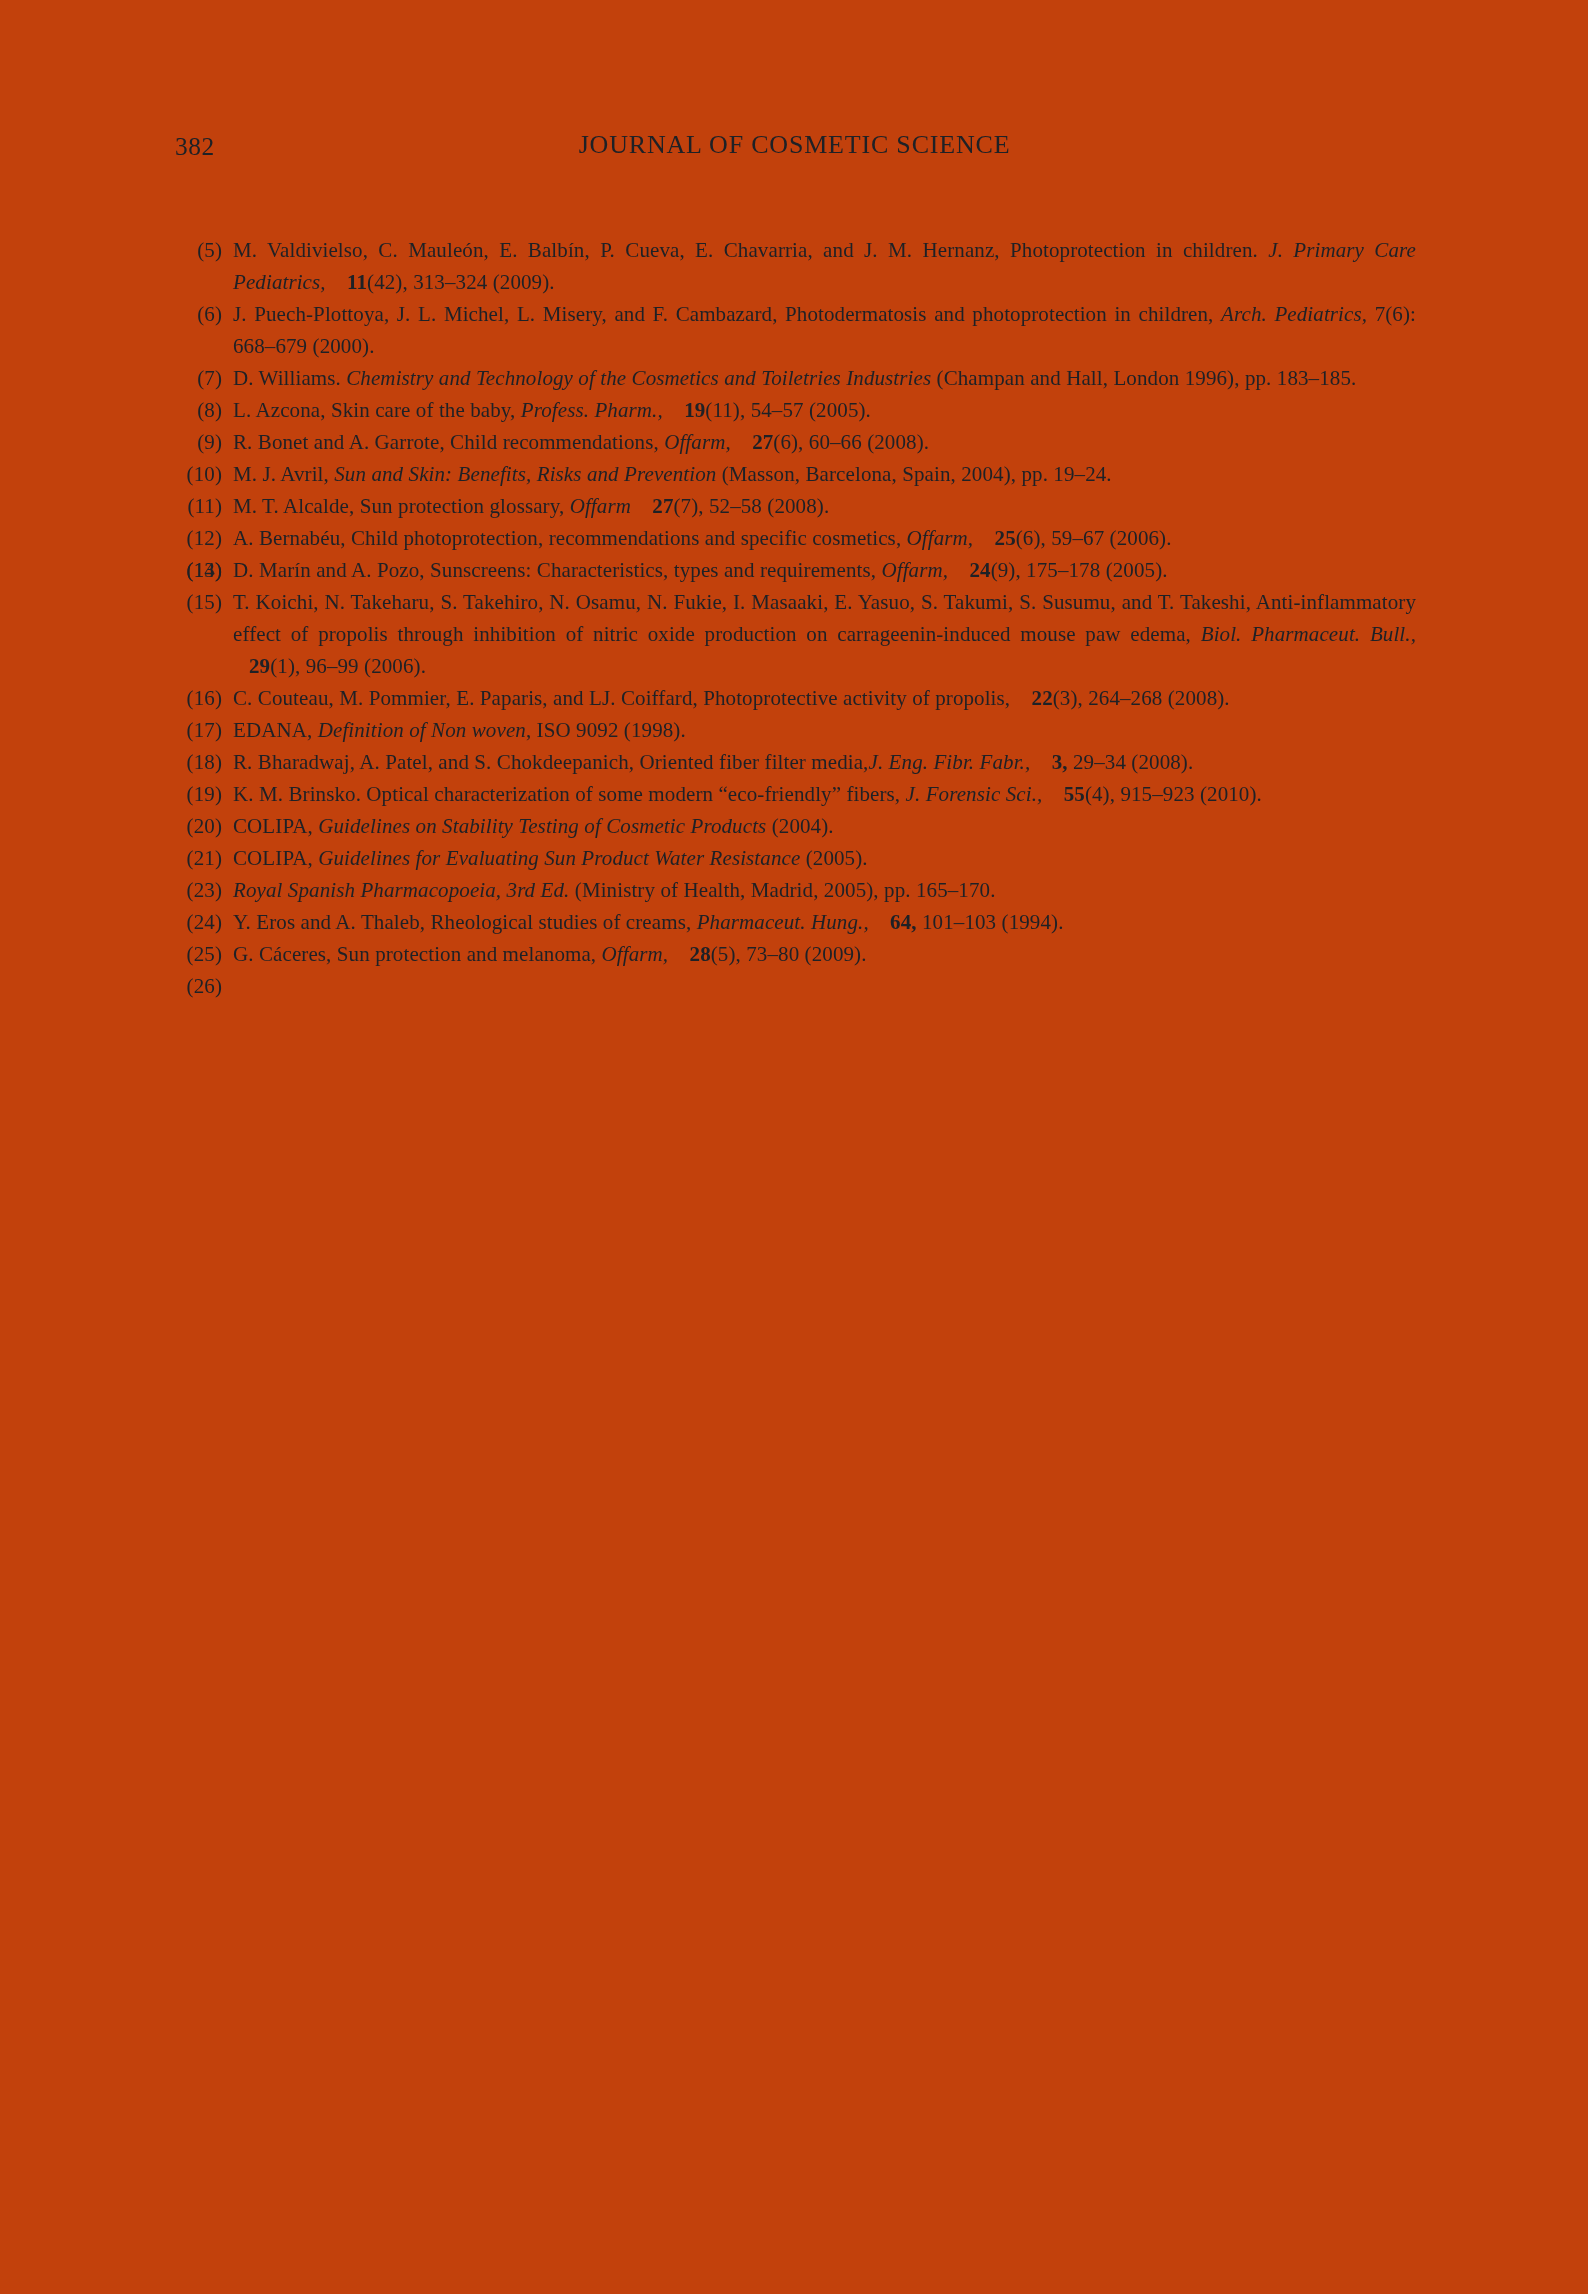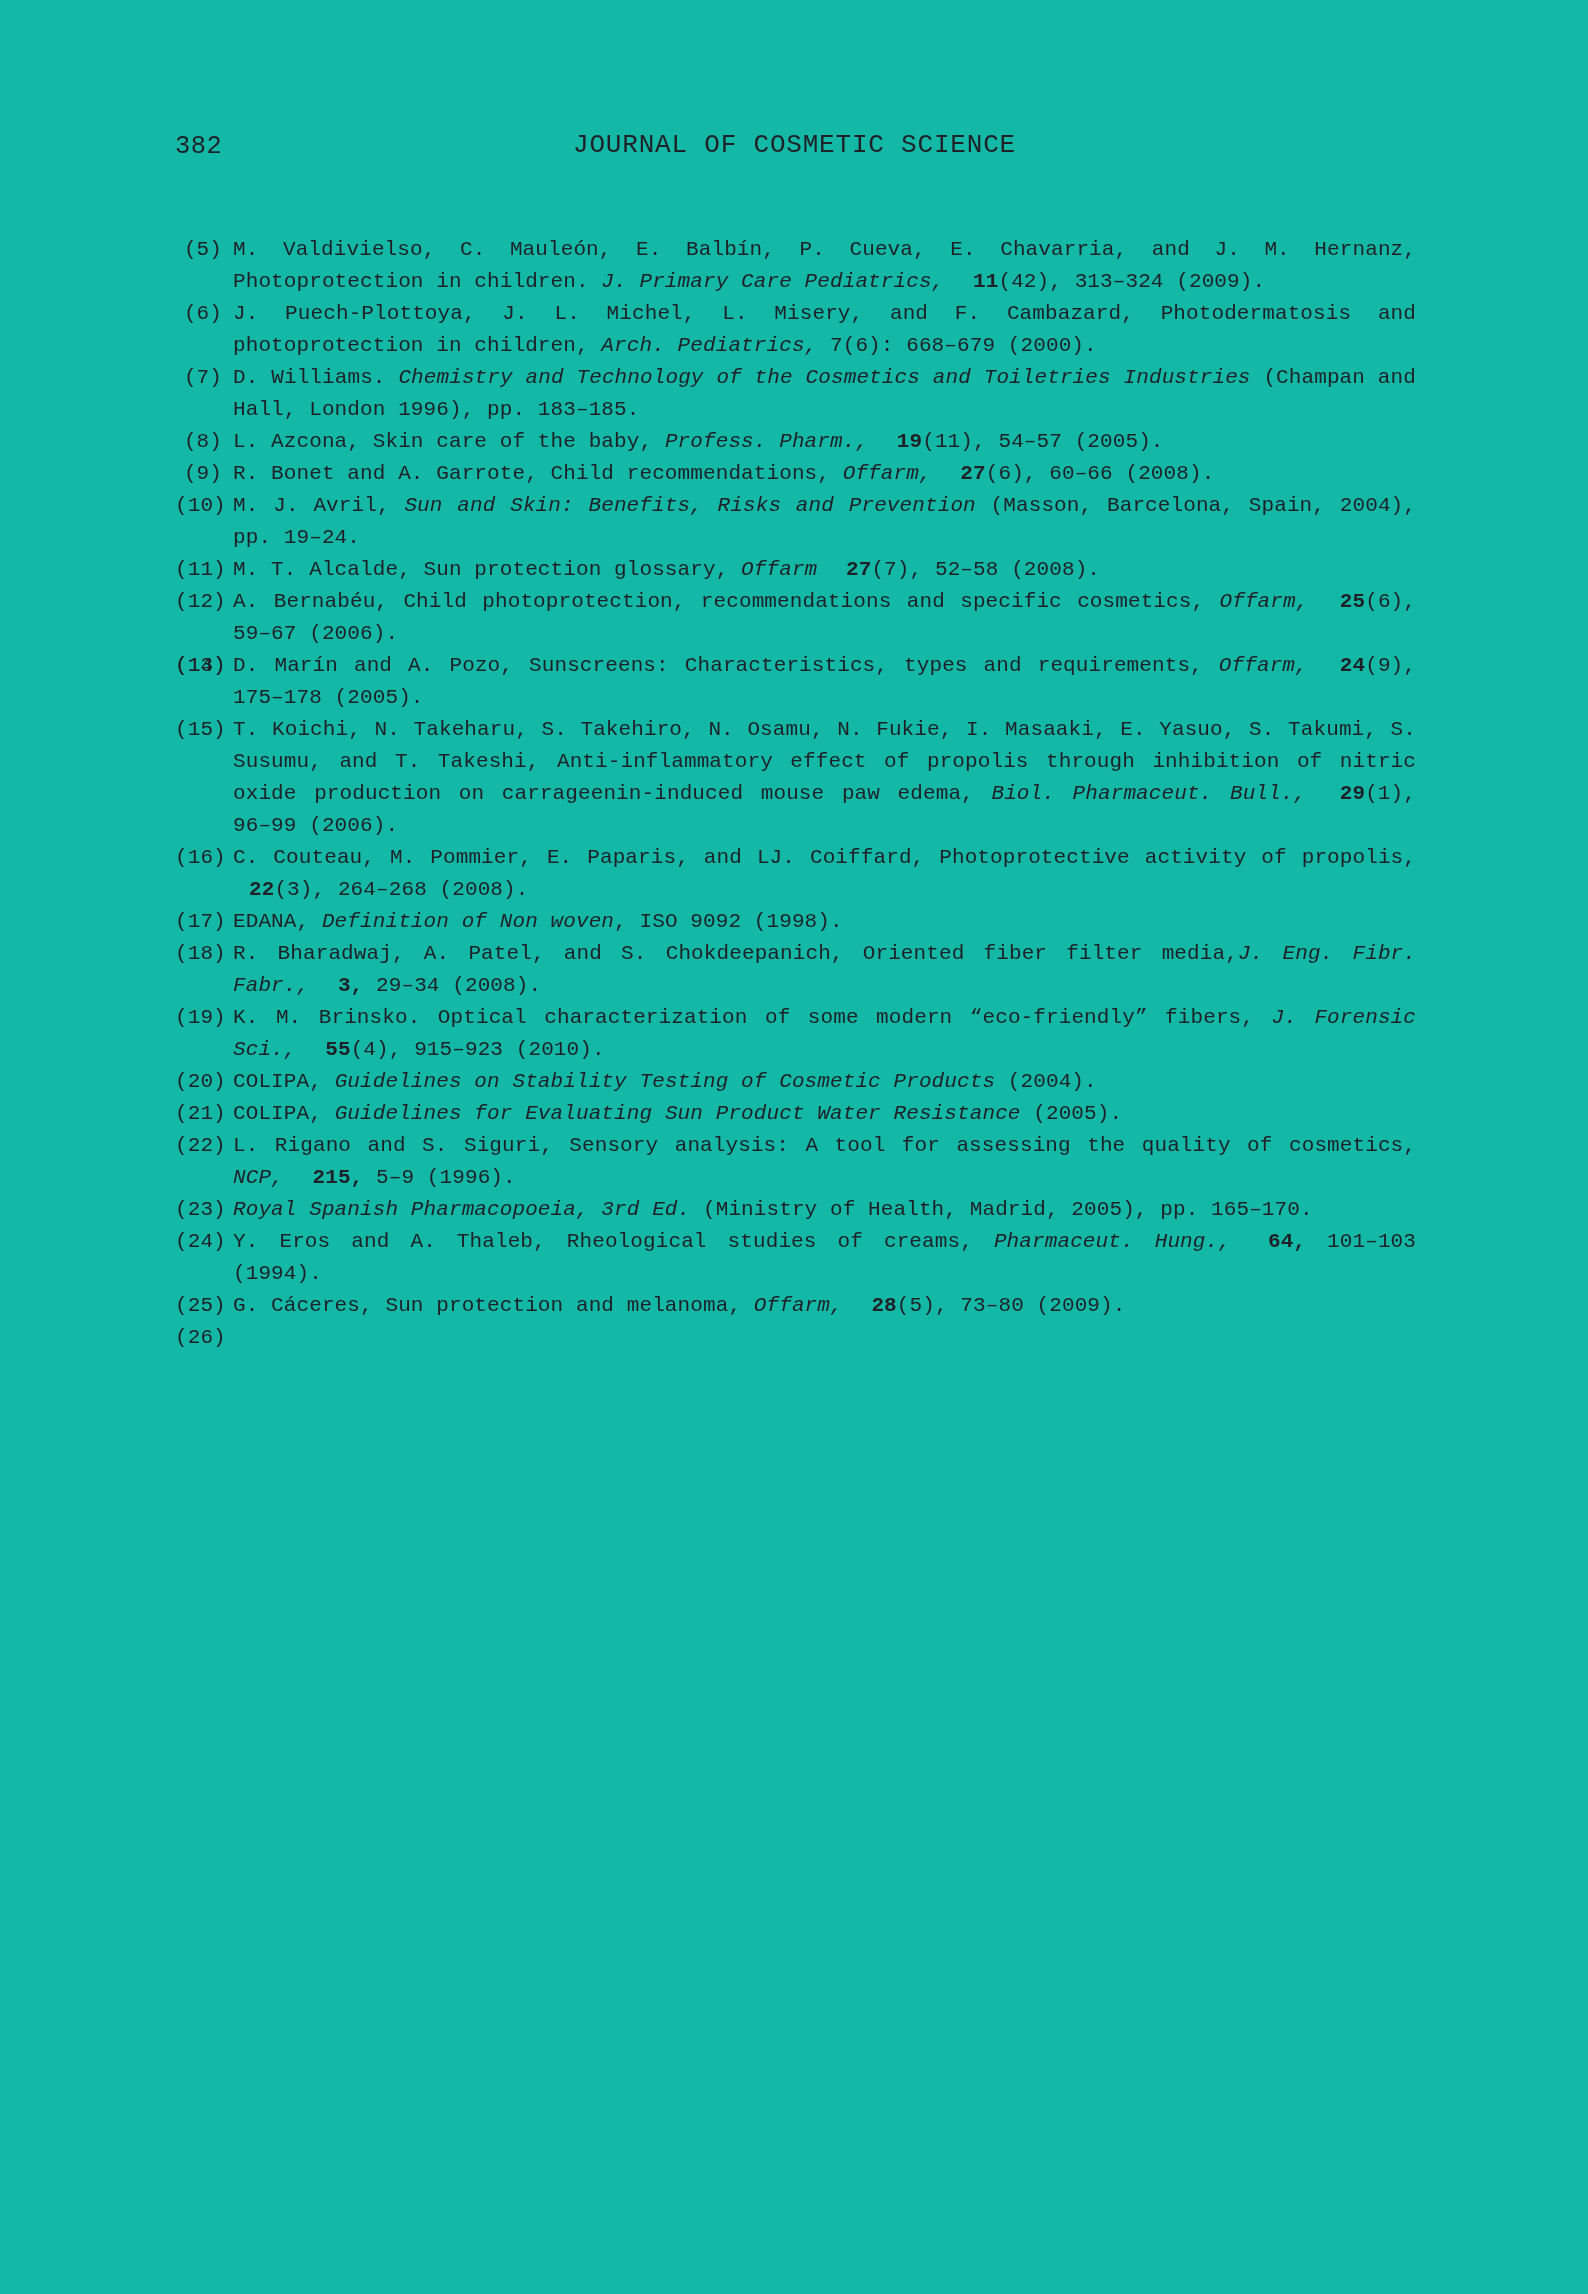--- a/index.html
+++ b/index.html
@@ -8,22 +8,21 @@
     width: 1589px;
     height: 2295px;
     position: relative;
     font-family: "Liberation Serif", "DejaVu Serif", serif;
     color: #1e2126;
     overflow: hidden;
   }
   .page {
     position: absolute;
     inset: 0;
-    background: #14b8a6;
-    font-family: Liberation Mono, monospace;
+    background: #c2410c;
   }
   .page-header {
     position: absolute;
     top: 130px;
     left: 0;
     width: 100%;
     height: 34px;
   }
   .page-number {
     position: absolute;
@@ -81,20 +80,19 @@
       <div class="ref-item"><span class="ref-num">(12)</span><span class="ref-body"><span>A. Bernabéu, Child photoprotection, recommendations and specific cosmetics, </span><em>Offarm, </em><strong>25</strong><span>(6), 59–67 (2006).</span></span></div>
       <div class="ref-item"><span class="ref-num">(13)</span></div>
       <div class="ref-item"><span class="ref-num">(14)</span><span class="ref-body"><span>D. Marín and A. Pozo, Sunscreens: Characteristics, types and requirements, </span><em>Offarm, </em><strong>24</strong><span>(9), 175–178 (2005).</span></span></div>
       <div class="ref-item"><span class="ref-num">(15)</span><span class="ref-body"><span>T. Koichi, N. Takeharu, S. Takehiro, N. Osamu, N. Fukie, I. Masaaki, E. Yasuo, S. Takumi, S. Susumu, and T. Takeshi, Anti-inflammatory effect of propolis through inhibition of nitric oxide production on carrageenin-induced mouse paw edema, </span><em>Biol. Pharmaceut. Bull., </em><strong>29</strong><span>(1), 96–99 (2006).</span></span></div>
       <div class="ref-item"><span class="ref-num">(16)</span><span class="ref-body"><span>C. Couteau, M. Pommier, E. Paparis, and LJ. Coiffard, Photoprotective activity of propolis, </span><strong>22</strong><span>(3), 264–268 (2008).</span></span></div>
       <div class="ref-item"><span class="ref-num">(17)</span><span class="ref-body"><span>EDANA, </span><em>Definition of Non woven</em><span>, ISO 9092 (1998).</span></span></div>
       <div class="ref-item"><span class="ref-num">(18)</span><span class="ref-body"><span>R. Bharadwaj, A. Patel, and S. Chokdeepanich, Oriented fiber filter media,</span><em>J. Eng. Fibr. Fabr., </em><strong>3, </strong><span>29–34 (2008).</span></span></div>
       <div class="ref-item"><span class="ref-num">(19)</span><span class="ref-body"><span>K. M. Brinsko. Optical characterization of some modern “eco-friendly” fibers, </span><em>J. Forensic Sci., </em><strong>55</strong><span>(4), 915–923 (2010).</span></span></div>
       <div class="ref-item"><span class="ref-num">(20)</span><span class="ref-body"><span>COLIPA, </span><em>Guidelines on Stability Testing of Cosmetic Products </em><span>(2004).</span></span></div>
       <div class="ref-item"><span class="ref-num">(21)</span><span class="ref-body"><span>COLIPA, </span><em>Guidelines for Evaluating Sun Product Water Resistance </em><span>(2005).</span></span></div>
-      <div class="ref-item"><span class="ref-num">(22)</span><span class="ref-body"><span>L. Rigano and S. Siguri, Sensory analysis: A tool for assessing the quality of cosmetics, </span><em>NCP, </em><strong>215, </strong><span>5–9 (1996).</span></span></div>
       <div class="ref-item"><span class="ref-num">(23)</span><span class="ref-body"><em>Royal Spanish Pharmacopoeia, 3rd Ed. </em><span>(Ministry of Health, Madrid, 2005), pp. 165–170.</span></span></div>
       <div class="ref-item"><span class="ref-num">(24)</span><span class="ref-body"><span>Y. Eros and A. Thaleb, Rheological studies of creams, </span><em>Pharmaceut. Hung., </em><strong>64, </strong><span>101–103 (1994).</span></span></div>
       <div class="ref-item"><span class="ref-num">(25)</span><span class="ref-body"><span>G. Cáceres, Sun protection and melanoma, </span><em>Offarm, </em><strong>28</strong><span>(5), 73–80 (2009).</span></span></div>
       <div class="ref-item"><span class="ref-num">(26)</span></div>
     </div>
 </div>
 
 
 </body></html>

